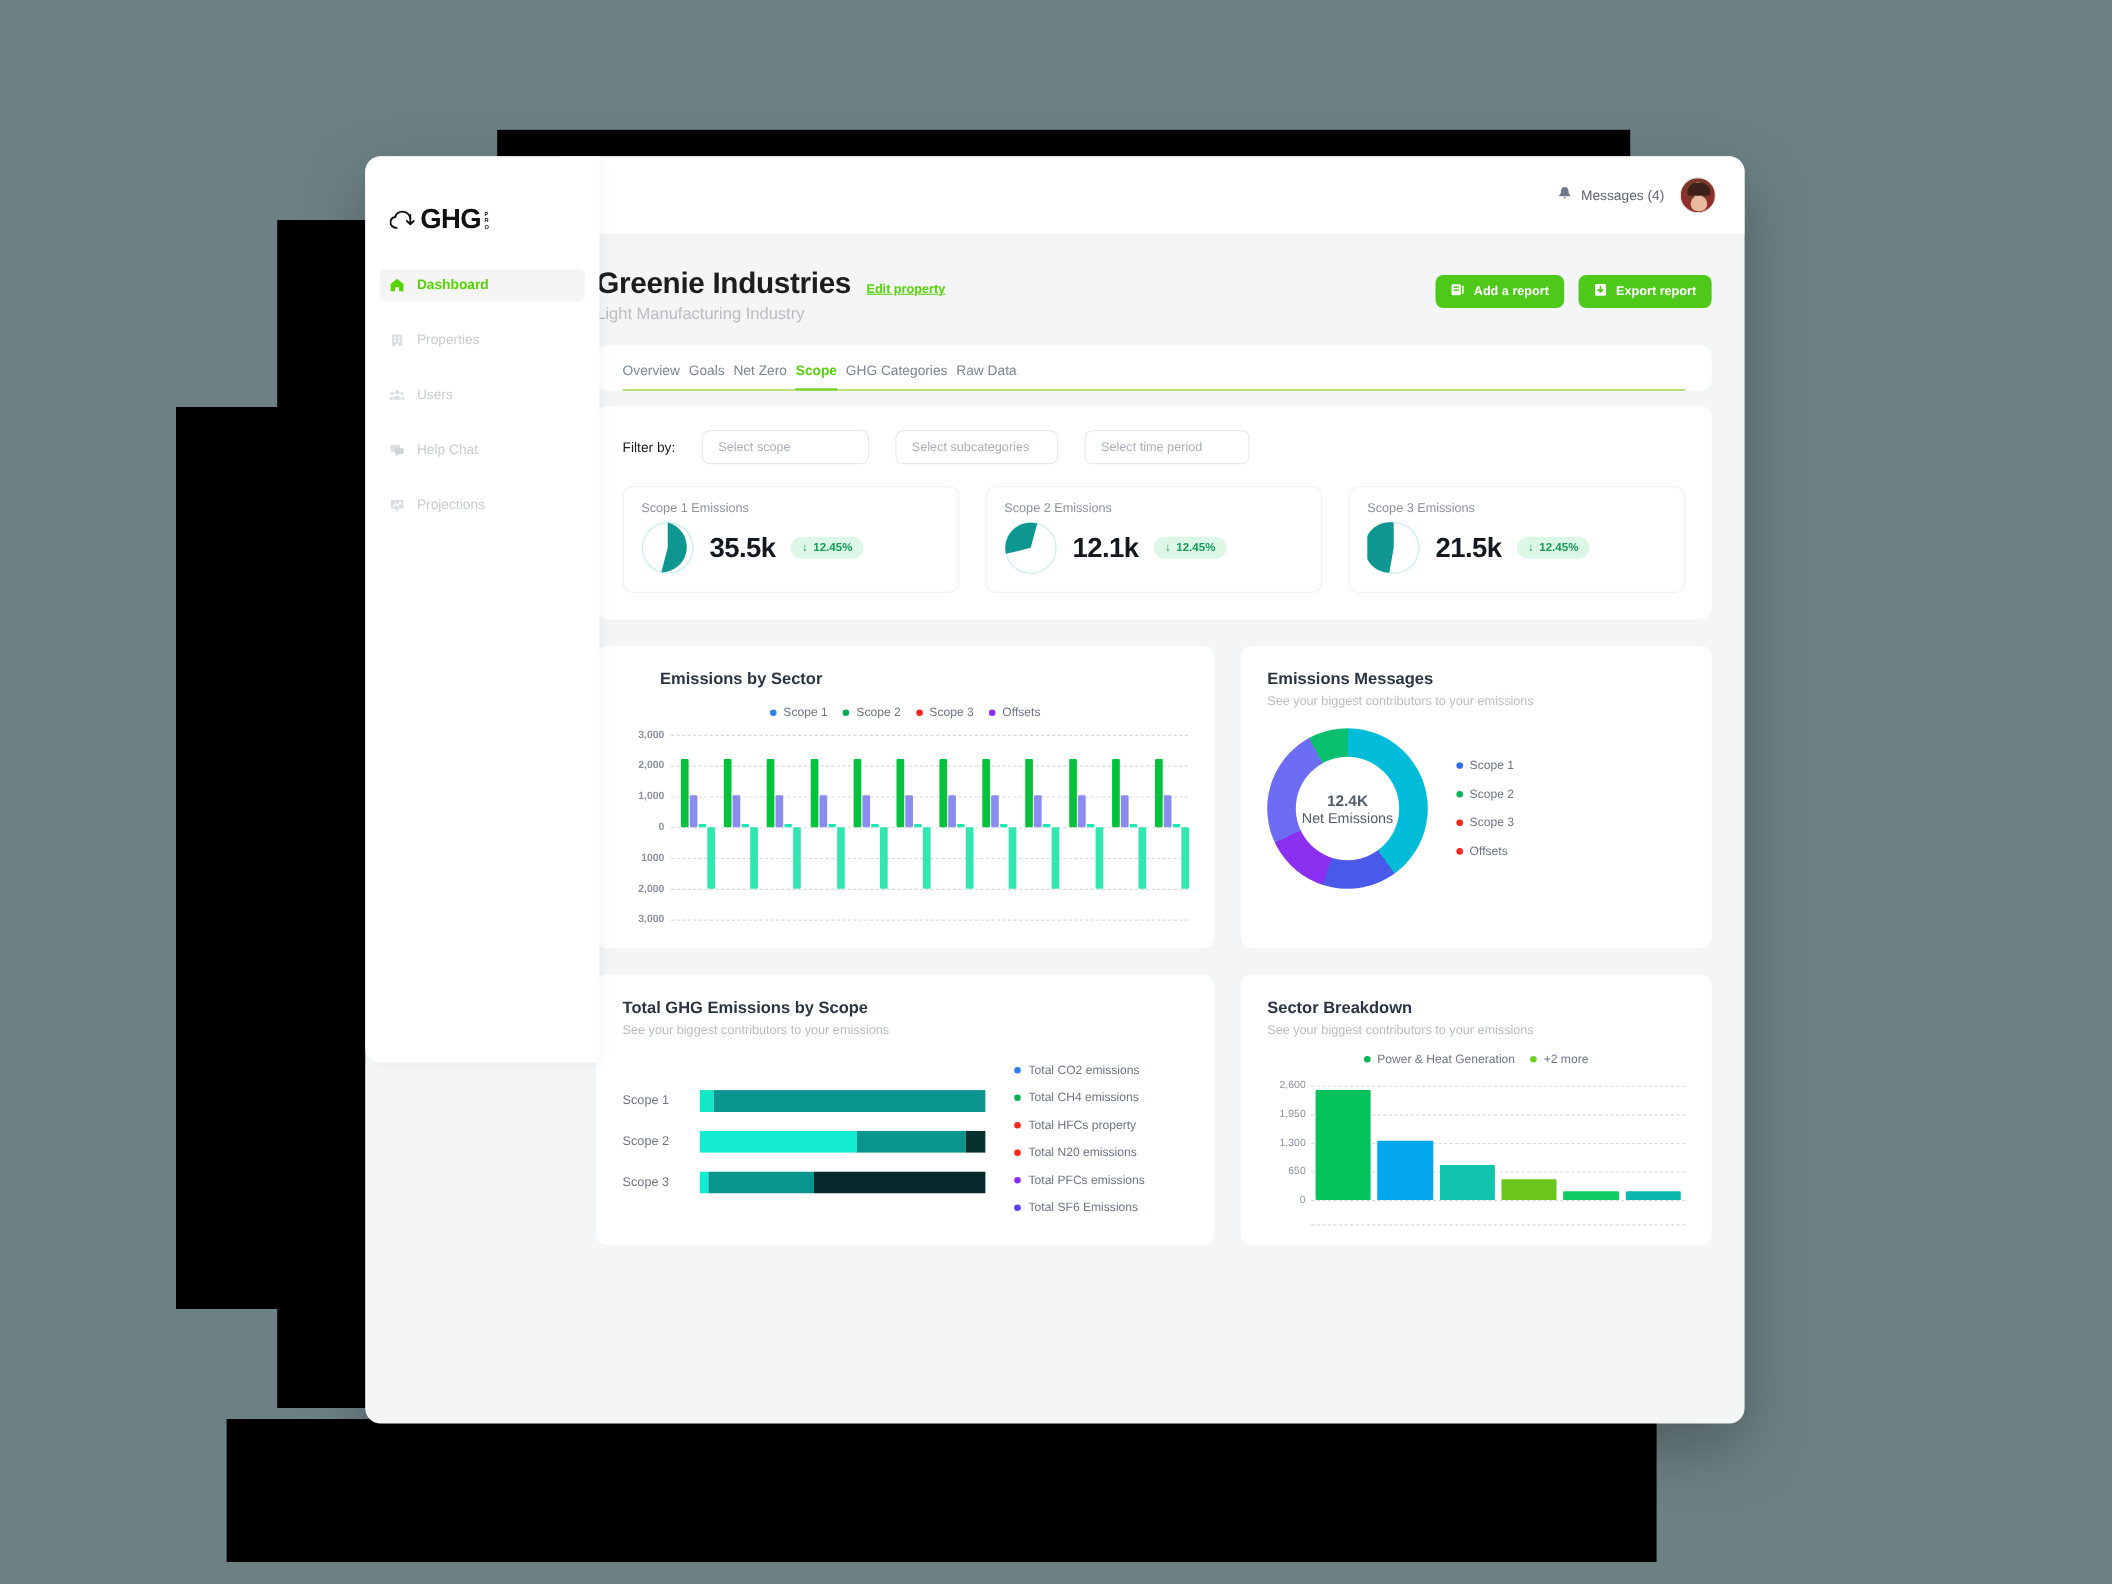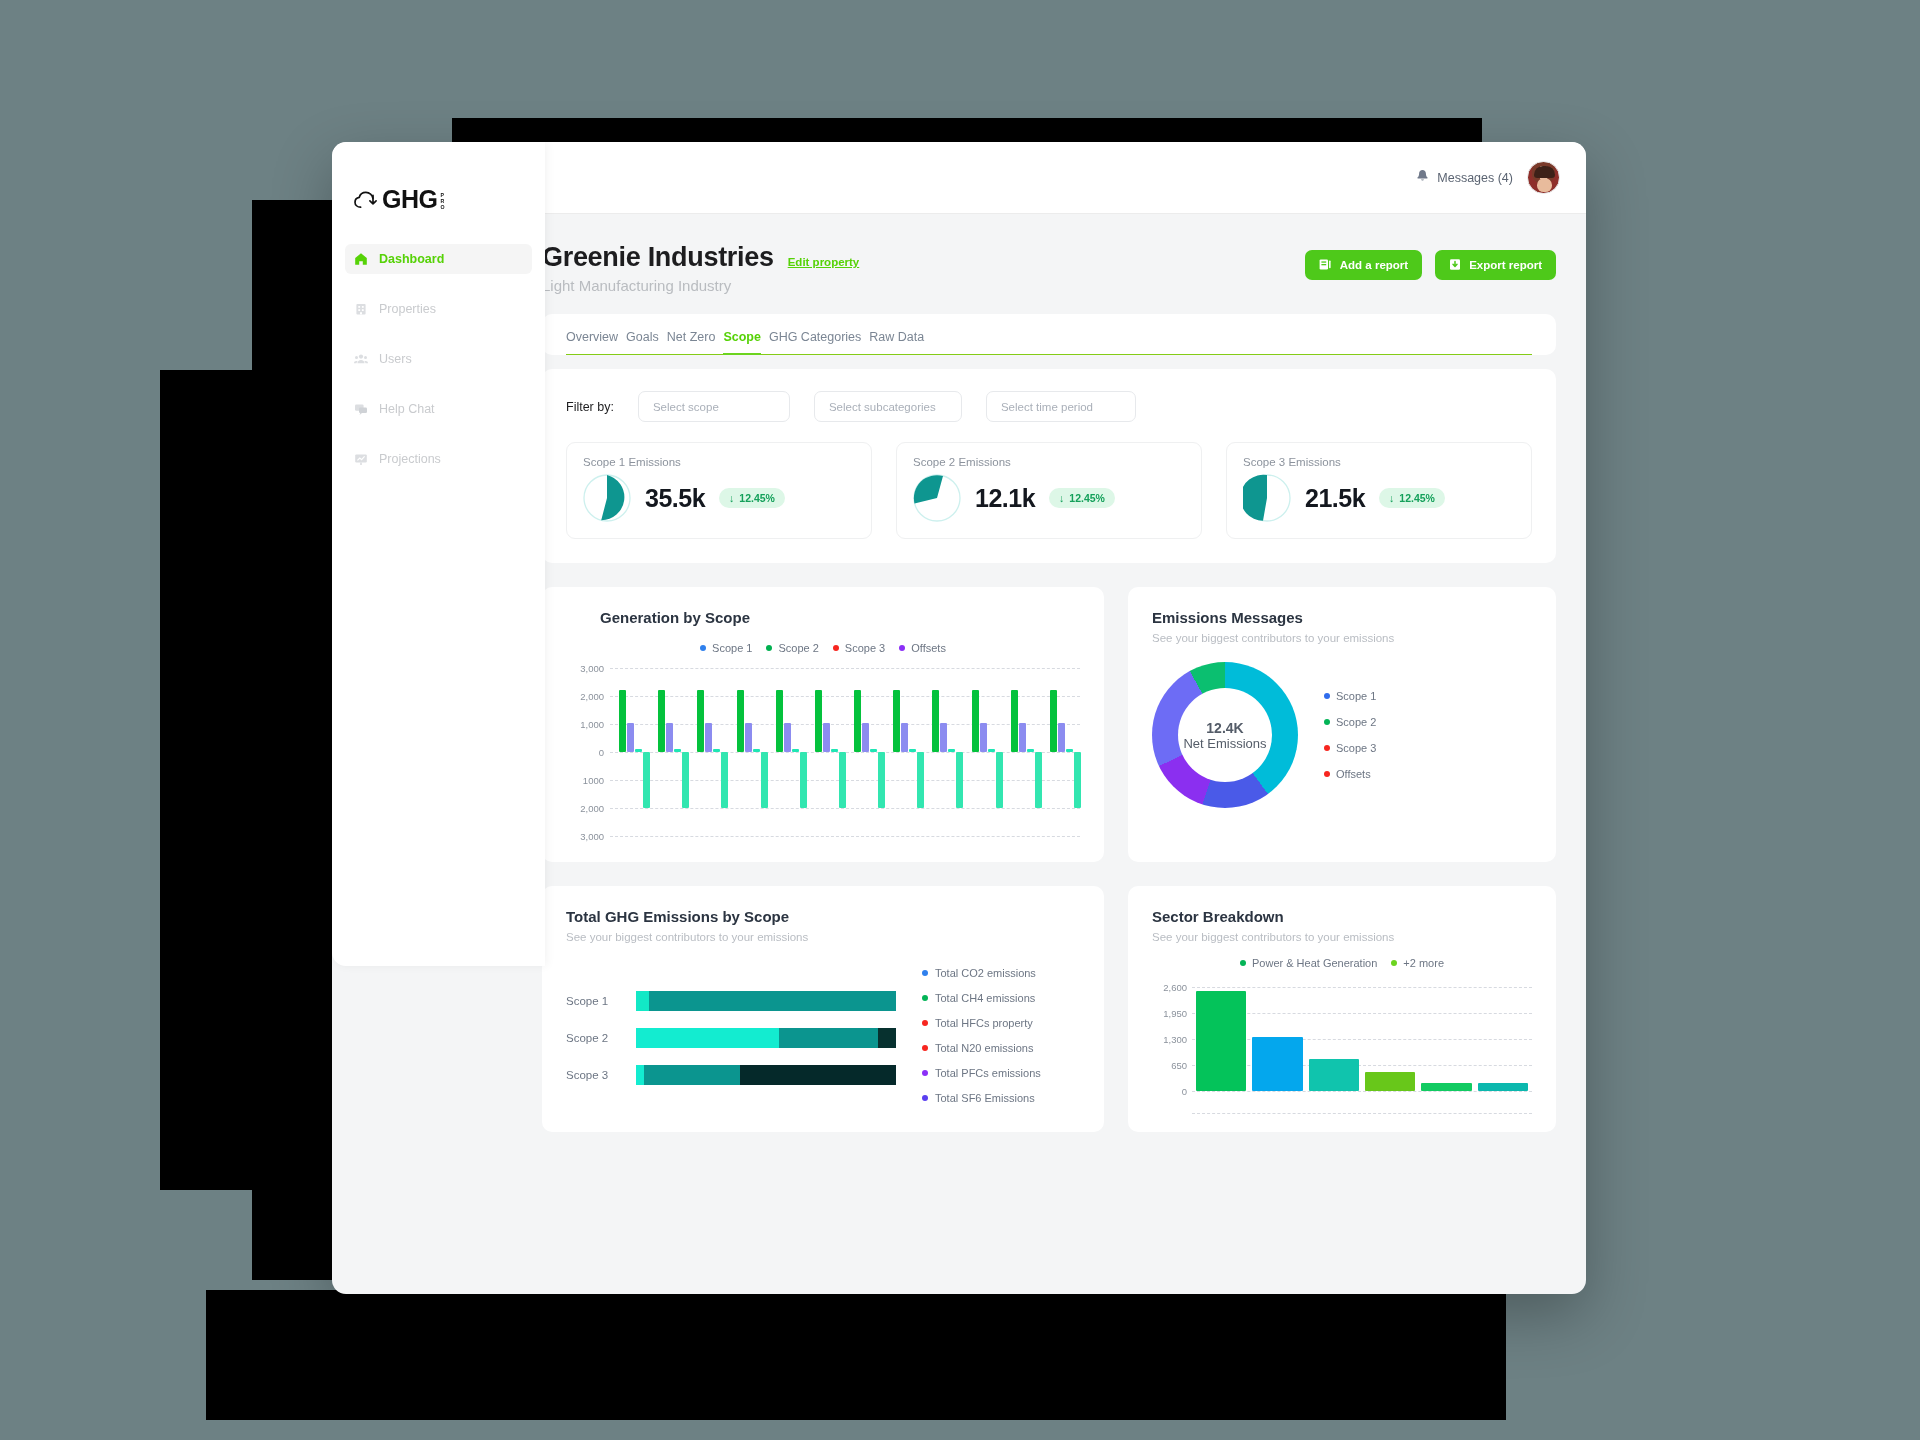--- a/index.html
+++ b/index.html
@@ -132,21 +132,21 @@
   .card-title { font-size:15px; font-weight:700; color:#2b3441; }
   .card-title.indent { padding-left:34px; }
   .card-sub { font-size:11.5px; color:#b9bdc3; margin-top:6px; }
 
   .legend { display:flex; justify-content:center; gap:16px; margin-top:12px; }
   .lg-item { display:flex; align-items:center; gap:6px; font-size:11px; color:#6d7684; }
   .dot { width:6px; height:6px; border-radius:50%; display:block; }
 
   
   .ebs-wrap { display:flex; margin-top:14px; }
-  .ebs-axis { width:44px; position:relative; height:168px; }
+  .ebs-axis { width:44px; position:relative; height:168px;font-weight:bold; }
   .ebs-axis span {
     position:absolute; right:6px; font-size:9.5px; color:#8b929c; transform:translateY(-50%);
   }
   .ebs-plot { position:relative; flex:1; height:168px; }
   .gridline { position:absolute; left:0; right:0; height:0;
     border-top:1px dashed #d7dae0; }
   .bars { position:absolute; left:0; right:0; top:0; bottom:0; display:flex; }
   .bgroup { flex:1; display:flex; align-items:flex-start; justify-content:center; gap:2.5px; position:relative; }
   .bar { position:absolute; width:7px; border-radius:1px; }
 
@@ -379,21 +379,21 @@
               <span>↓</span>
               <span>12.45%</span>
             </span>
           </div>
         </div>
       </div>
     </div>
 
     <div class="grid">
       <section class="card card-lg" style="padding-bottom:26px;">
-        <div class="card-title indent">Generation by Scope</div>
+        <div class="card-title indent">Emissions by Sector</div>
         <div class="legend" id="ebs-legend" style="justify-content: center; margin-top: 16px; gap: 14px;">
             <div class="lg-item">
               <span class="dot" style="background: rgb(47, 128, 237);"></span>
               <span>Scope 1</span>
             </div>
             <div class="lg-item">
               <span class="dot" style="background: rgb(0, 176, 80);"></span>
               <span>Scope 2</span>
             </div>
             <div class="lg-item">

